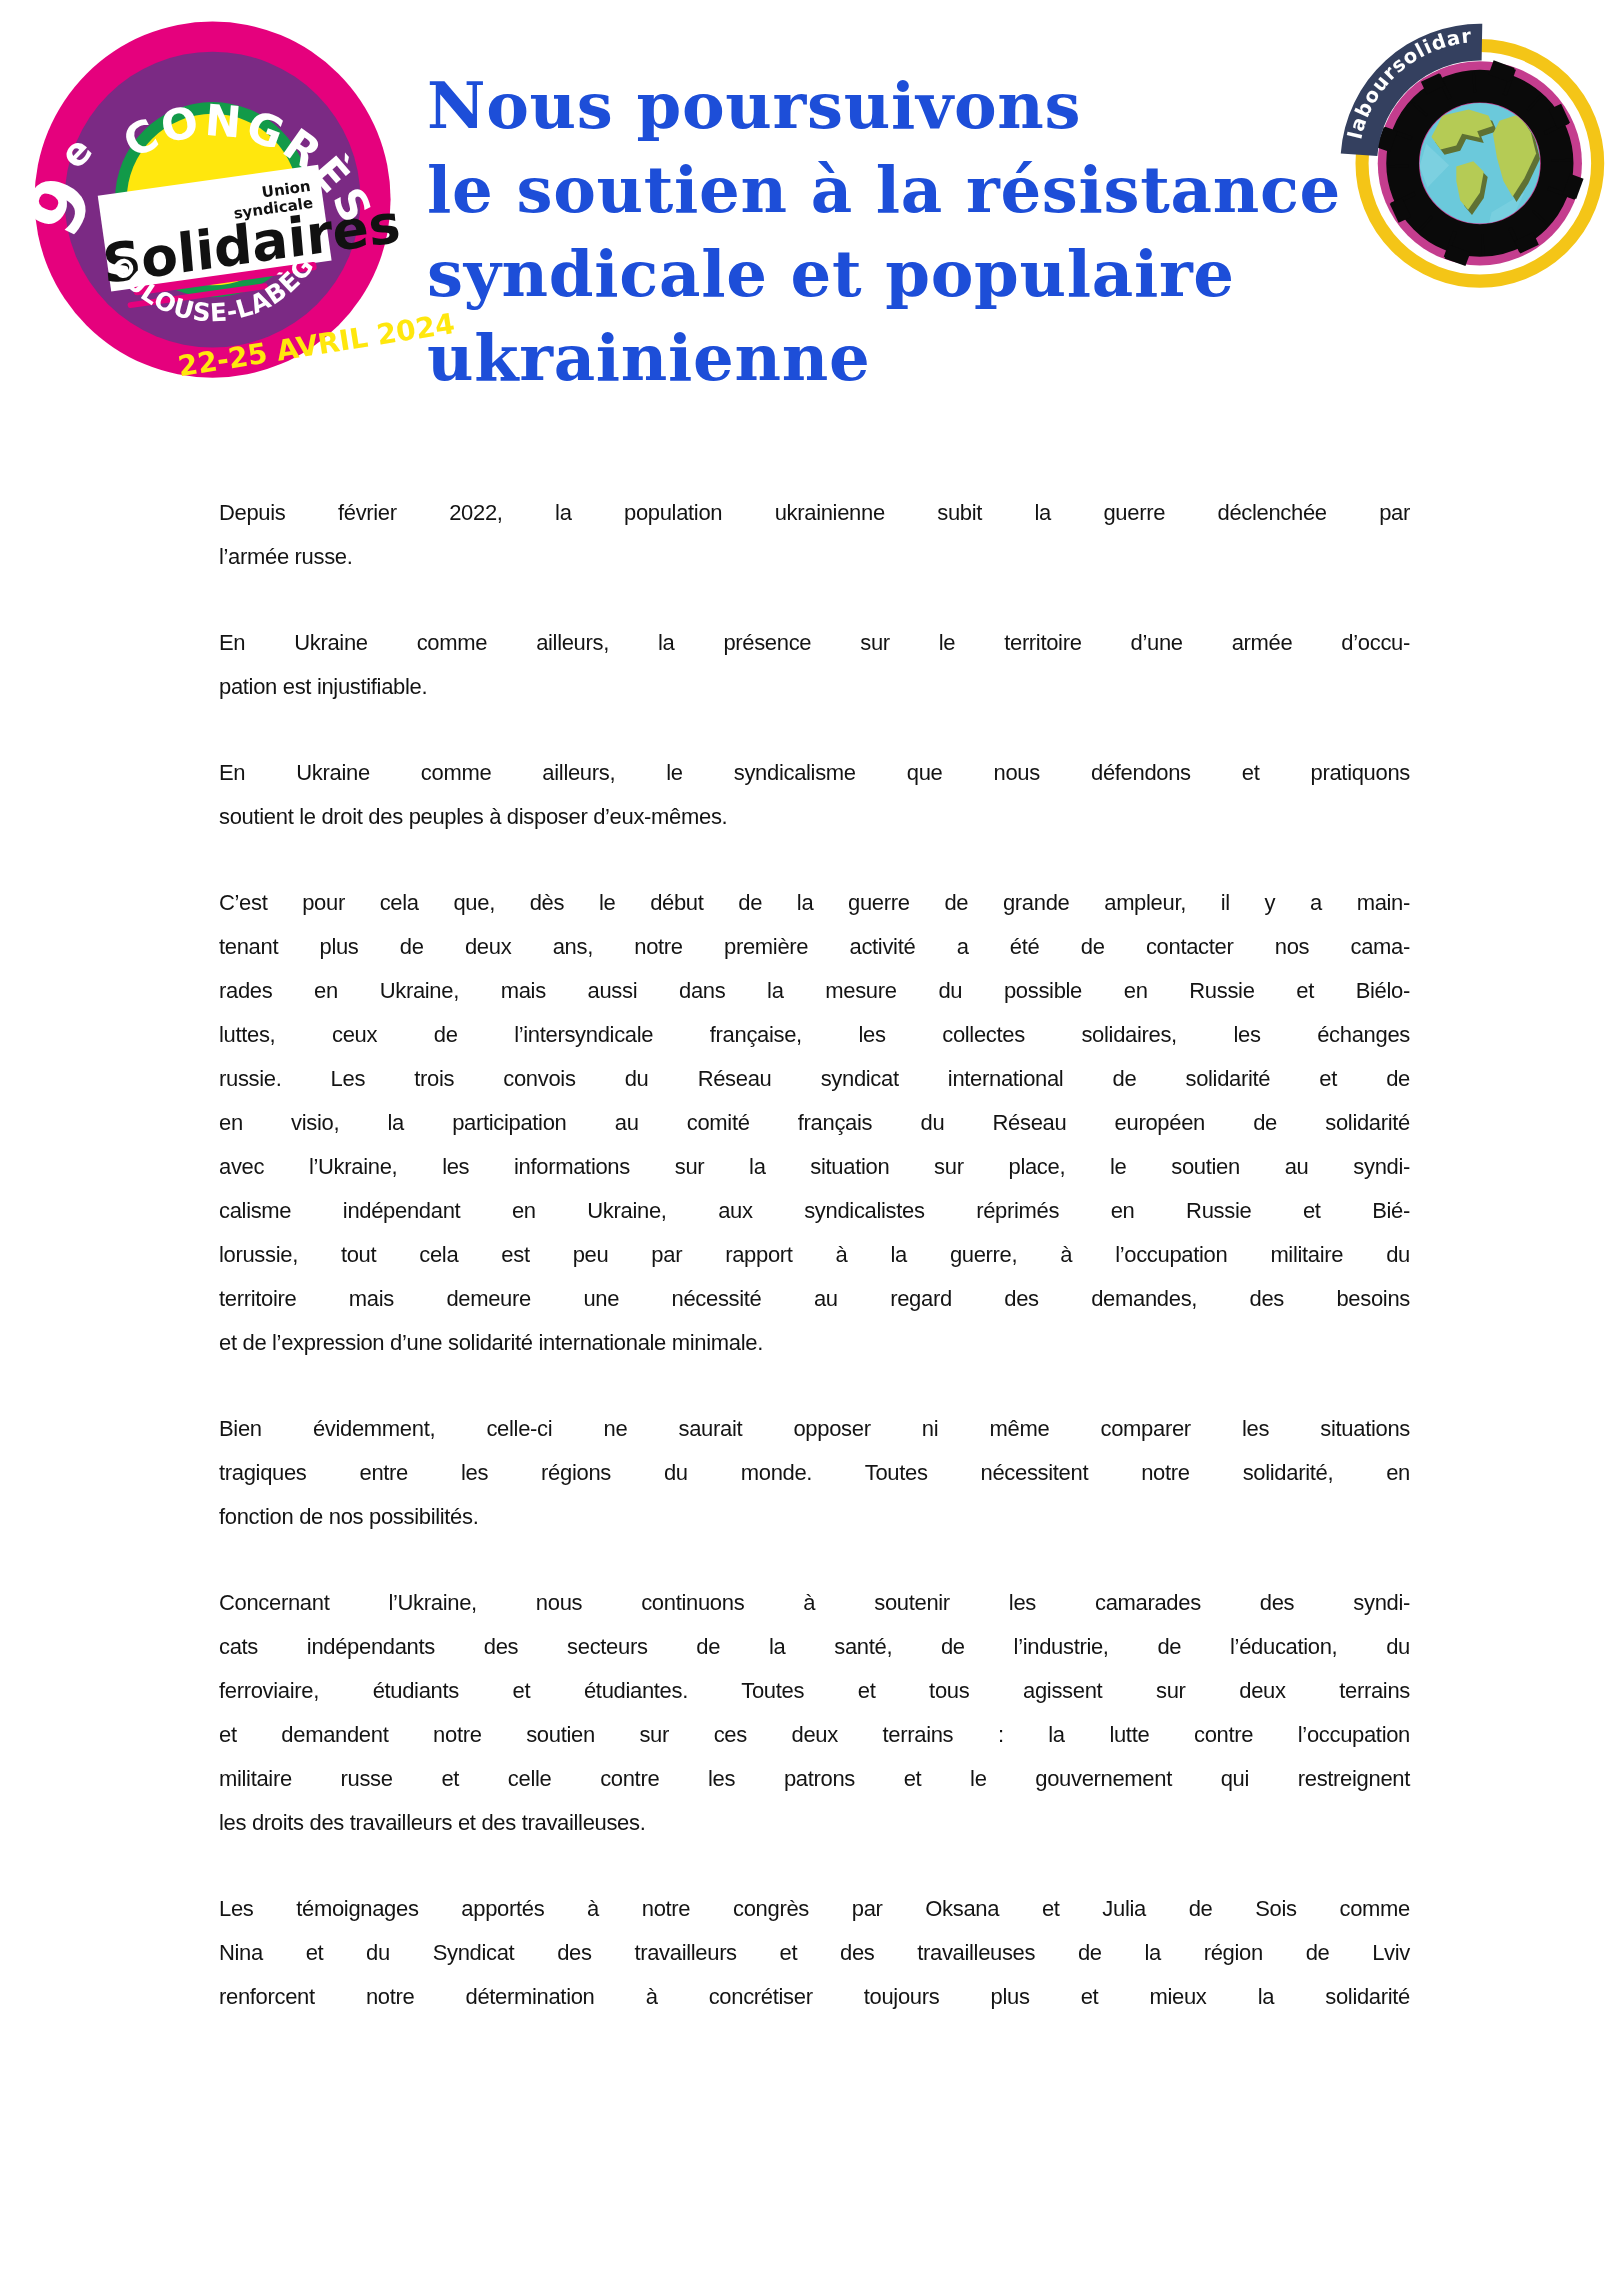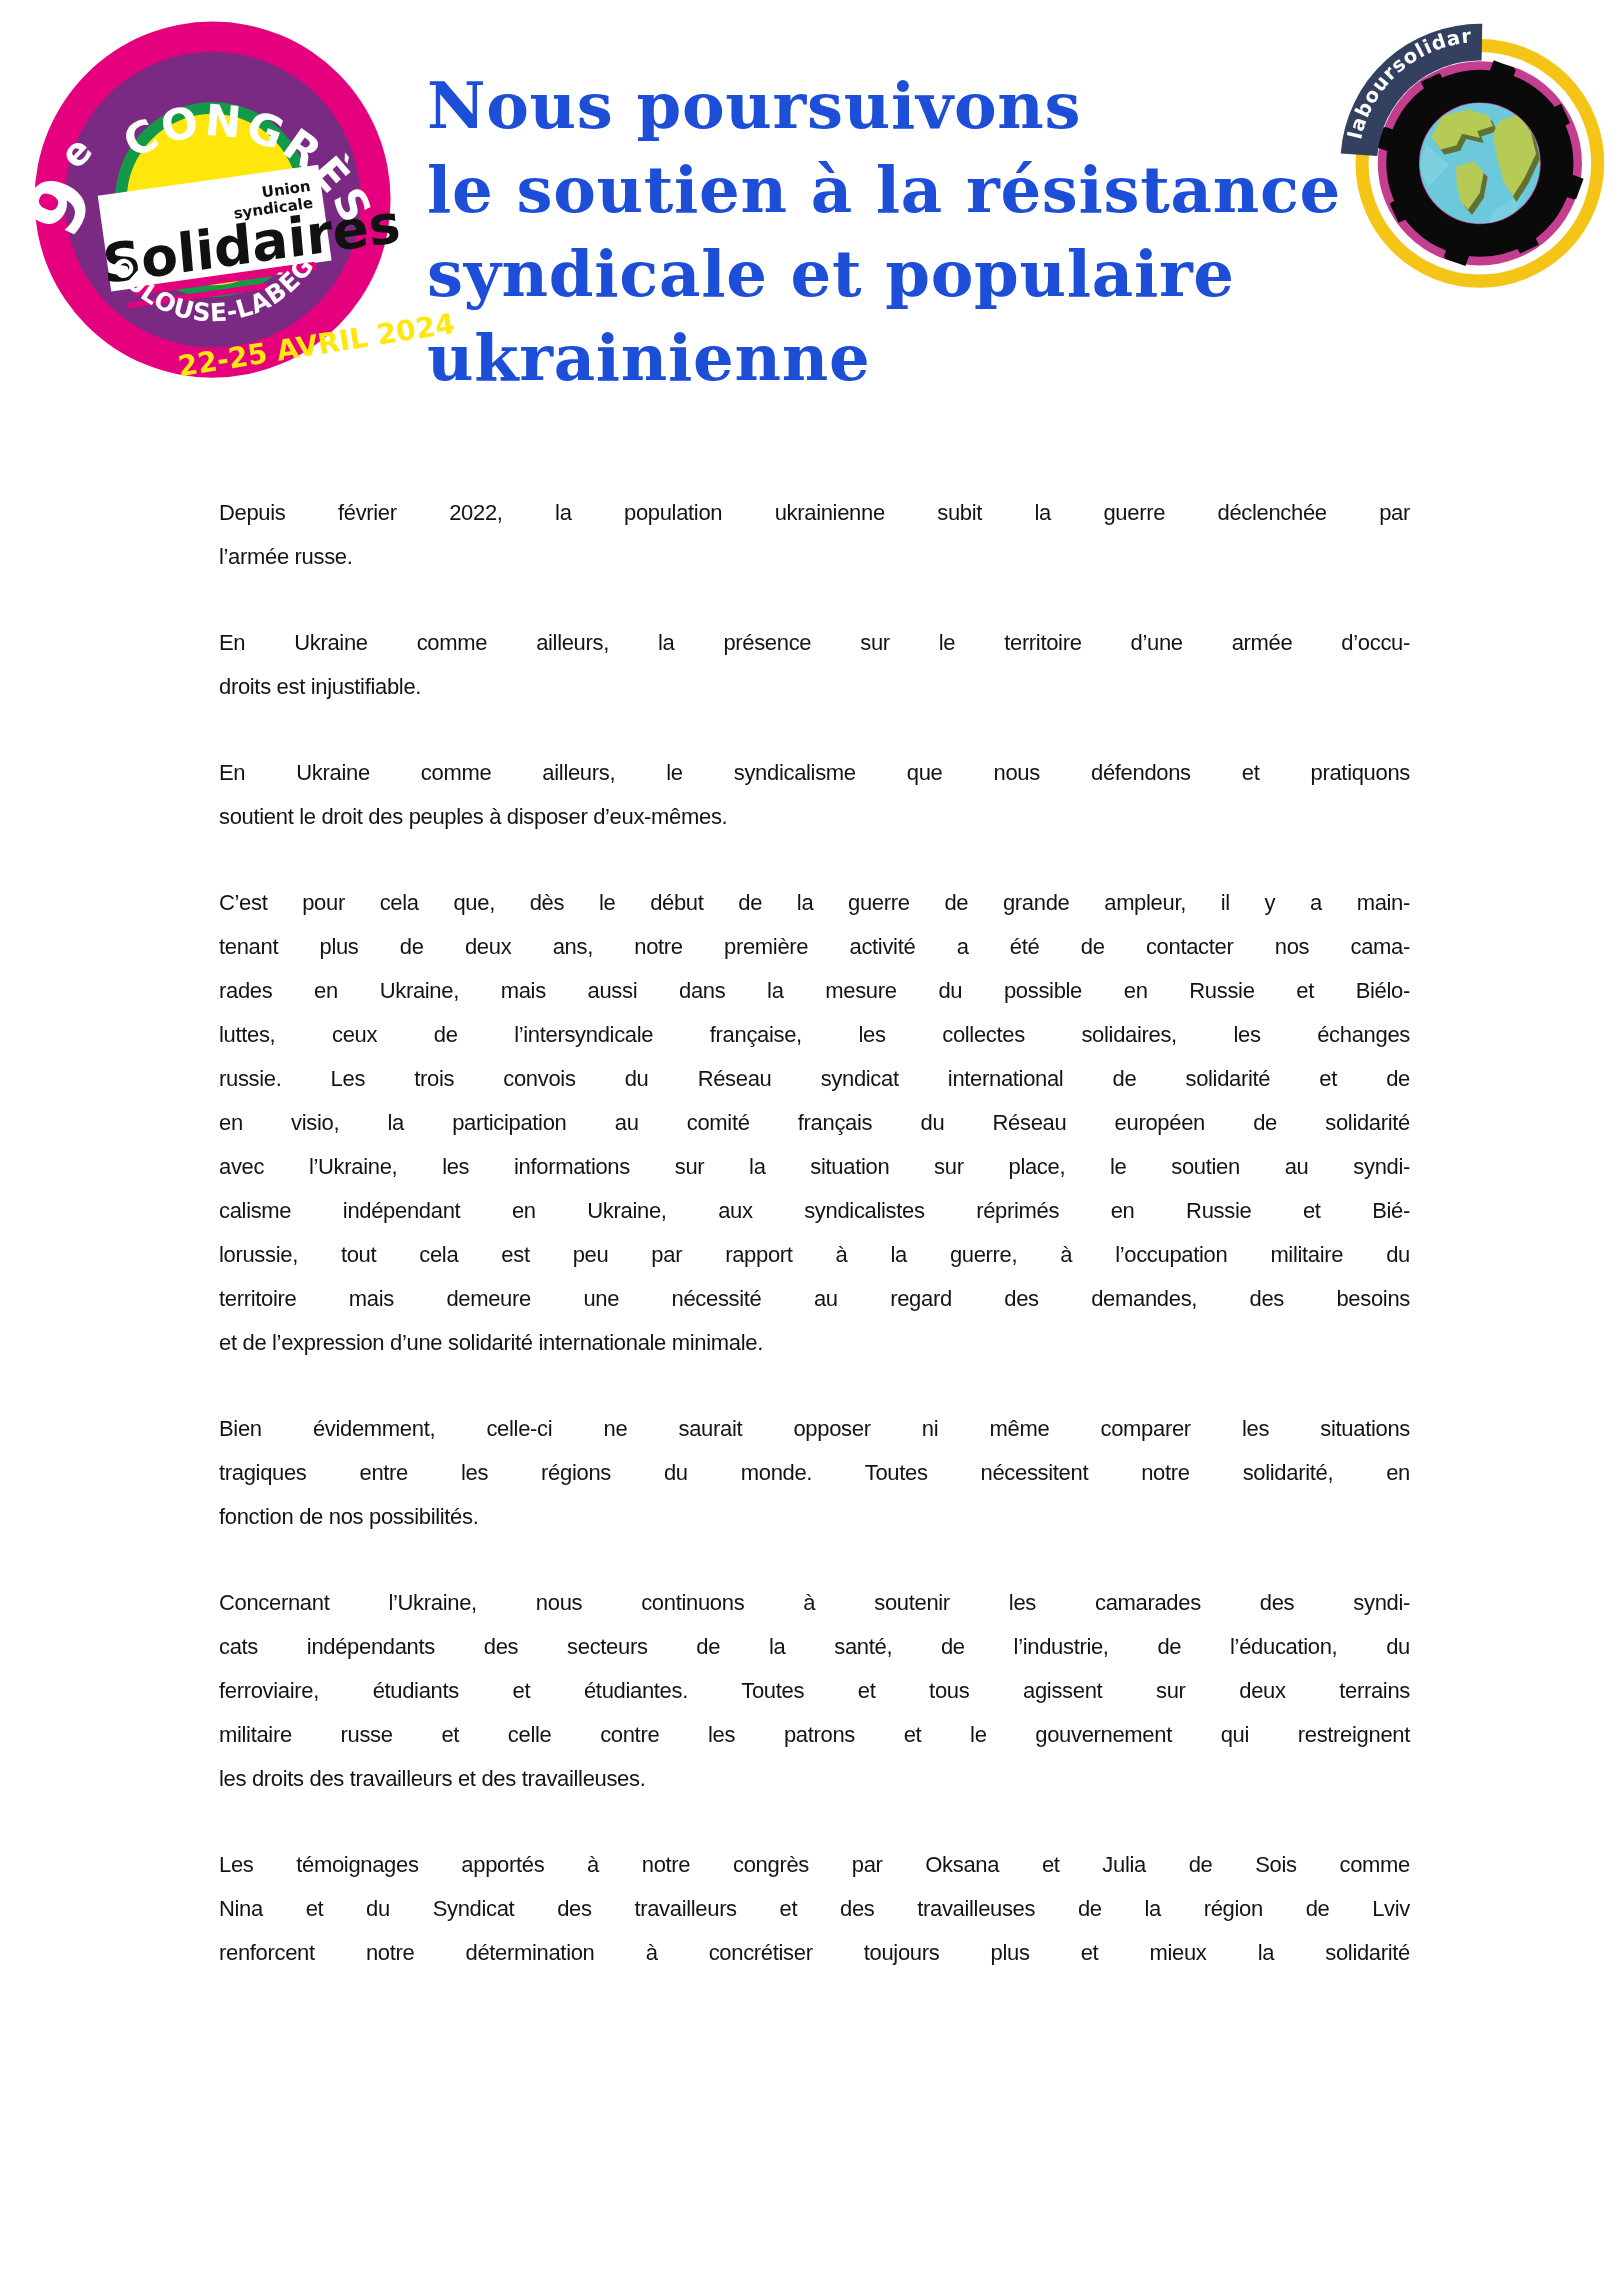--- a/index.html
+++ b/index.html
@@ -164,21 +164,21 @@
     </text>
   </svg>
 
   <div class="body-block" id="body-block">
       <div class="para">
         <div class="pline">Depuis février 2022, la population ukrainienne subit la guerre déclenchée par</div>
         <div class="pline last">l’armée russe.</div>
       </div>
       <div class="para">
         <div class="pline">En Ukraine comme ailleurs, la présence sur le territoire d’une armée d’occu-</div>
-        <div class="pline last">droits est injustifiable.</div>
+        <div class="pline last">pation est injustifiable.</div>
       </div>
       <div class="para">
         <div class="pline">En Ukraine comme ailleurs, le syndicalisme que nous défendons et pratiquons</div>
         <div class="pline last">soutient le droit des peuples à disposer d’eux-mêmes.</div>
       </div>
       <div class="para">
         <div class="pline">C’est pour cela que, dès le début de la guerre de grande ampleur, il y a main-</div>
         <div class="pline">tenant plus de deux ans, notre première activité a été de contacter nos cama-</div>
         <div class="pline">rades en Ukraine, mais aussi dans la mesure du possible en Russie et Biélo-</div>
         <div class="pline">luttes, ceux de l’intersyndicale française, les collectes solidaires, les échanges</div>
@@ -192,20 +192,21 @@
       </div>
       <div class="para">
         <div class="pline">Bien évidemment, celle-ci ne saurait opposer ni même comparer les situations</div>
         <div class="pline">tragiques entre les régions du monde. Toutes nécessitent notre solidarité, en</div>
         <div class="pline last">fonction de nos possibilités.</div>
       </div>
       <div class="para">
         <div class="pline">Concernant l’Ukraine, nous continuons à soutenir les camarades des syndi-</div>
         <div class="pline">cats indépendants des secteurs de la santé, de l’industrie, de l’éducation, du</div>
         <div class="pline">ferroviaire, étudiants et étudiantes. Toutes et tous agissent sur deux terrains</div>
+        <div class="pline">et demandent notre soutien sur ces deux terrains : la lutte contre l’occupation</div>
         <div class="pline">militaire russe et celle contre les patrons et le gouvernement qui restreignent</div>
         <div class="pline last">les droits des travailleurs et des travailleuses.</div>
       </div>
       <div class="para">
         <div class="pline">Les témoignages apportés à notre congrès par Oksana et Julia de Sois comme</div>
         <div class="pline">Nina et du Syndicat des travailleurs et des travailleuses de la région de Lviv</div>
         <div class="pline">renforcent notre détermination à concrétiser toujours plus et mieux la solidarité</div>
       </div>
     </div>
 

